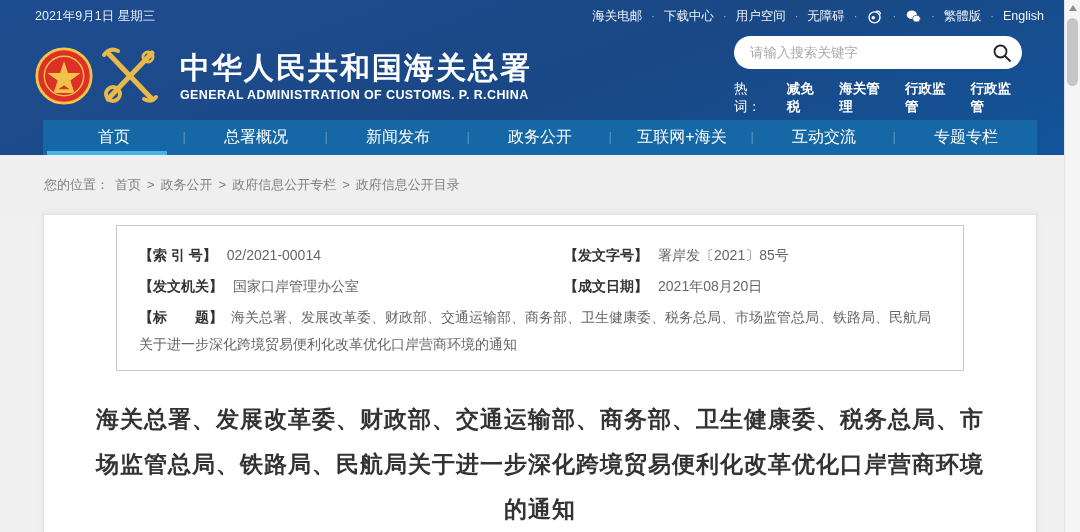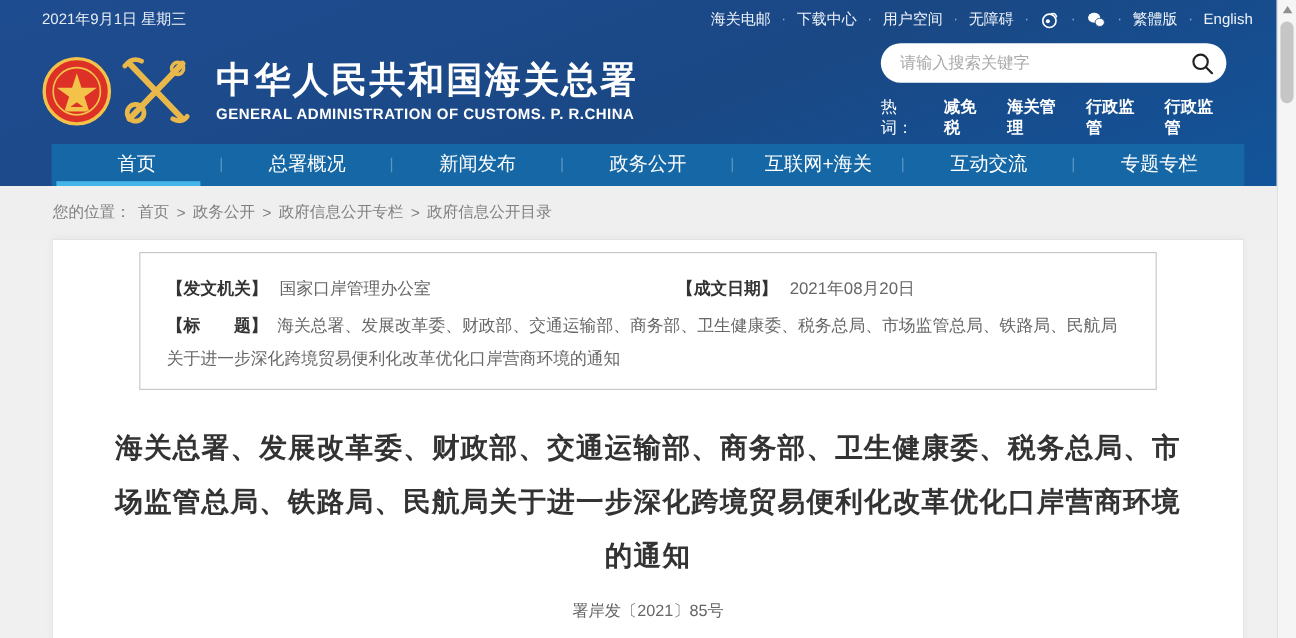--- a/index.html
+++ b/index.html
@@ -39,21 +39,21 @@
 
   .navbar { position:absolute; bottom:0; left:43px; width:994px; height:35px;
             background:#1568a5; display:flex; }
   .nav-item { flex:1; position:relative; display:flex; align-items:center; justify-content:center;
               color:#fff; font-size:16px; text-decoration:none; }
   .nav-item .sep { position:absolute; right:-1px; color:#5b95c4; font-size:13px; top:9px; }
   .nav-item.active::after { content:""; position:absolute; left:4px; right:18px; bottom:0;
                             height:4px; background:#45b5e8; }
 
   
-  .breadcrumb { height:44px; background:#efefef; display:flex; align-items:center;
+  .breadcrumb { height:59px; background:#efefef; display:flex; align-items:center;
                 padding-left:44px; font-size:13px; color:#808080; gap:6px; }
   .breadcrumb a { color:#808080; text-decoration:none; }
 
   
   .content-wrap { background:#f0f0f0; height:336px; }
   .paper { margin:0 27px 0 43px; width:994px; height:336px; background:#fff;
            border:1px solid #e3e3e3; box-shadow:0 0 6px rgba(0,0,0,0.06); padding-top:10px; }
   .doc-table { margin:0 72px; border:1px solid #c9c9c9; padding:14px 22px 12px; font-size:14px; }
   .dt-row { display:flex; line-height:31px; }
   .dt-cell { display:flex; }
@@ -199,20 +199,30 @@
       <a href="#">政府信息公开专栏</a>
       <span>&gt;</span>
       <a href="#">政府信息公开目录</a>
     </div>
 
     <div class="content-wrap">
       <div class="paper">
         <div class="doc-table">
           <div class="dt-row">
             <div class="dt-cell c1">
+              <span class="dt-label">【索 引 号】</span>
+              <span class="dt-value">02/2021-00014</span>
+            </div>
+            <div class="dt-cell c2">
+              <span class="dt-label">【发文字号】</span>
+              <span class="dt-value">署岸发〔2021〕85号</span>
+            </div>
+          </div>
+          <div class="dt-row">
+            <div class="dt-cell c1">
               <span class="dt-label">【发文机关】</span>
               <span class="dt-value">国家口岸管理办公室</span>
             </div>
             <div class="dt-cell c2">
               <span class="dt-label">【成文日期】</span>
               <span class="dt-value">2021年08月20日</span>
             </div>
           </div>
           <div class="dt-title-row">
             <span class="dt-label">【标　　题】</span><span class="dt-value">海关总署、发展改革委、财政部、交通运输部、商务部、卫生健康委、税务总局、市场监管总局、铁路局、民航局关于进一步深化跨境贸易便利化改革优化口岸营商环境的通知</span>

